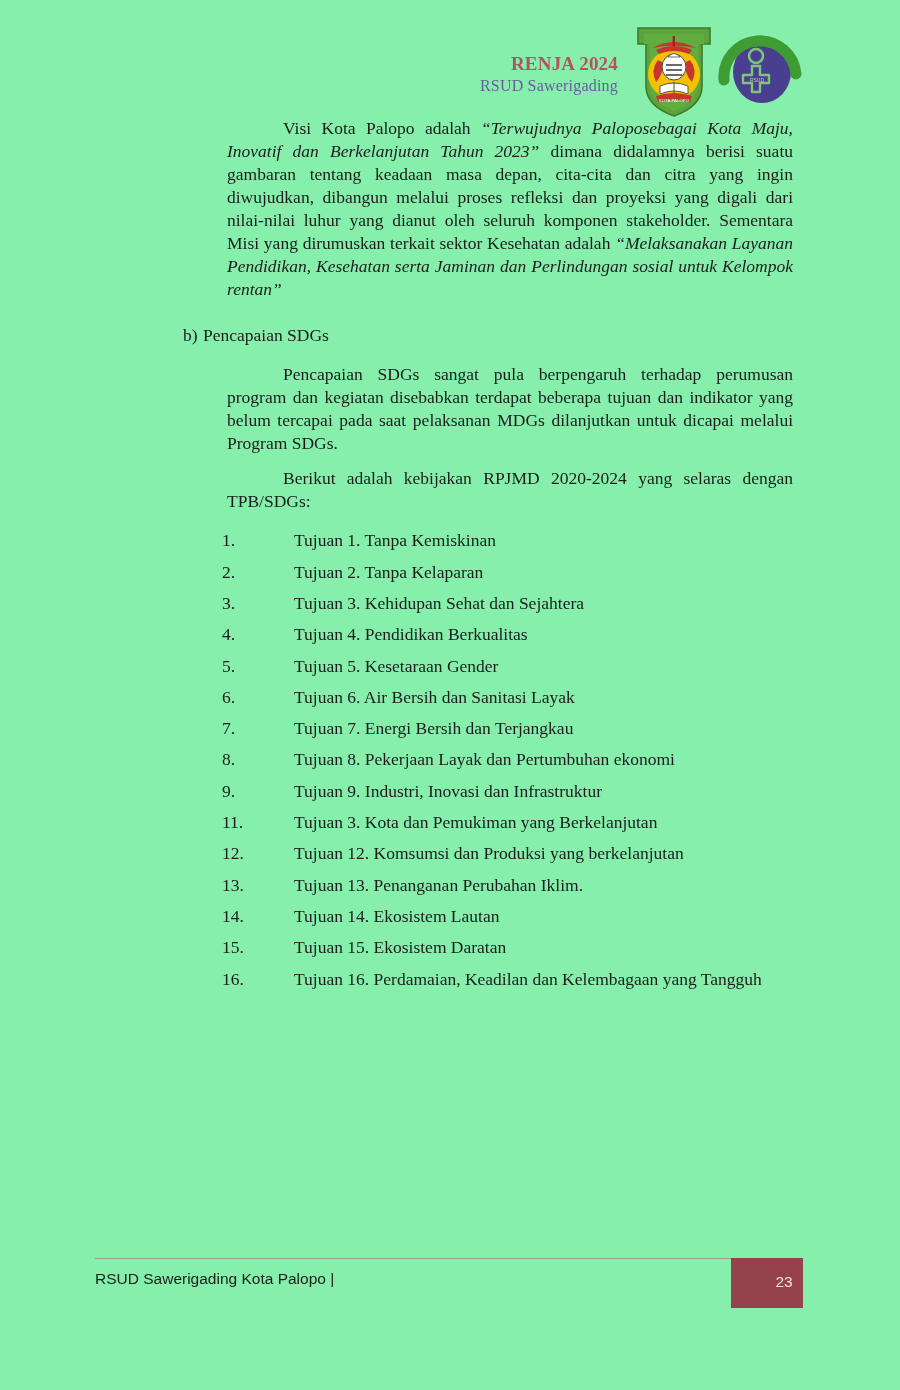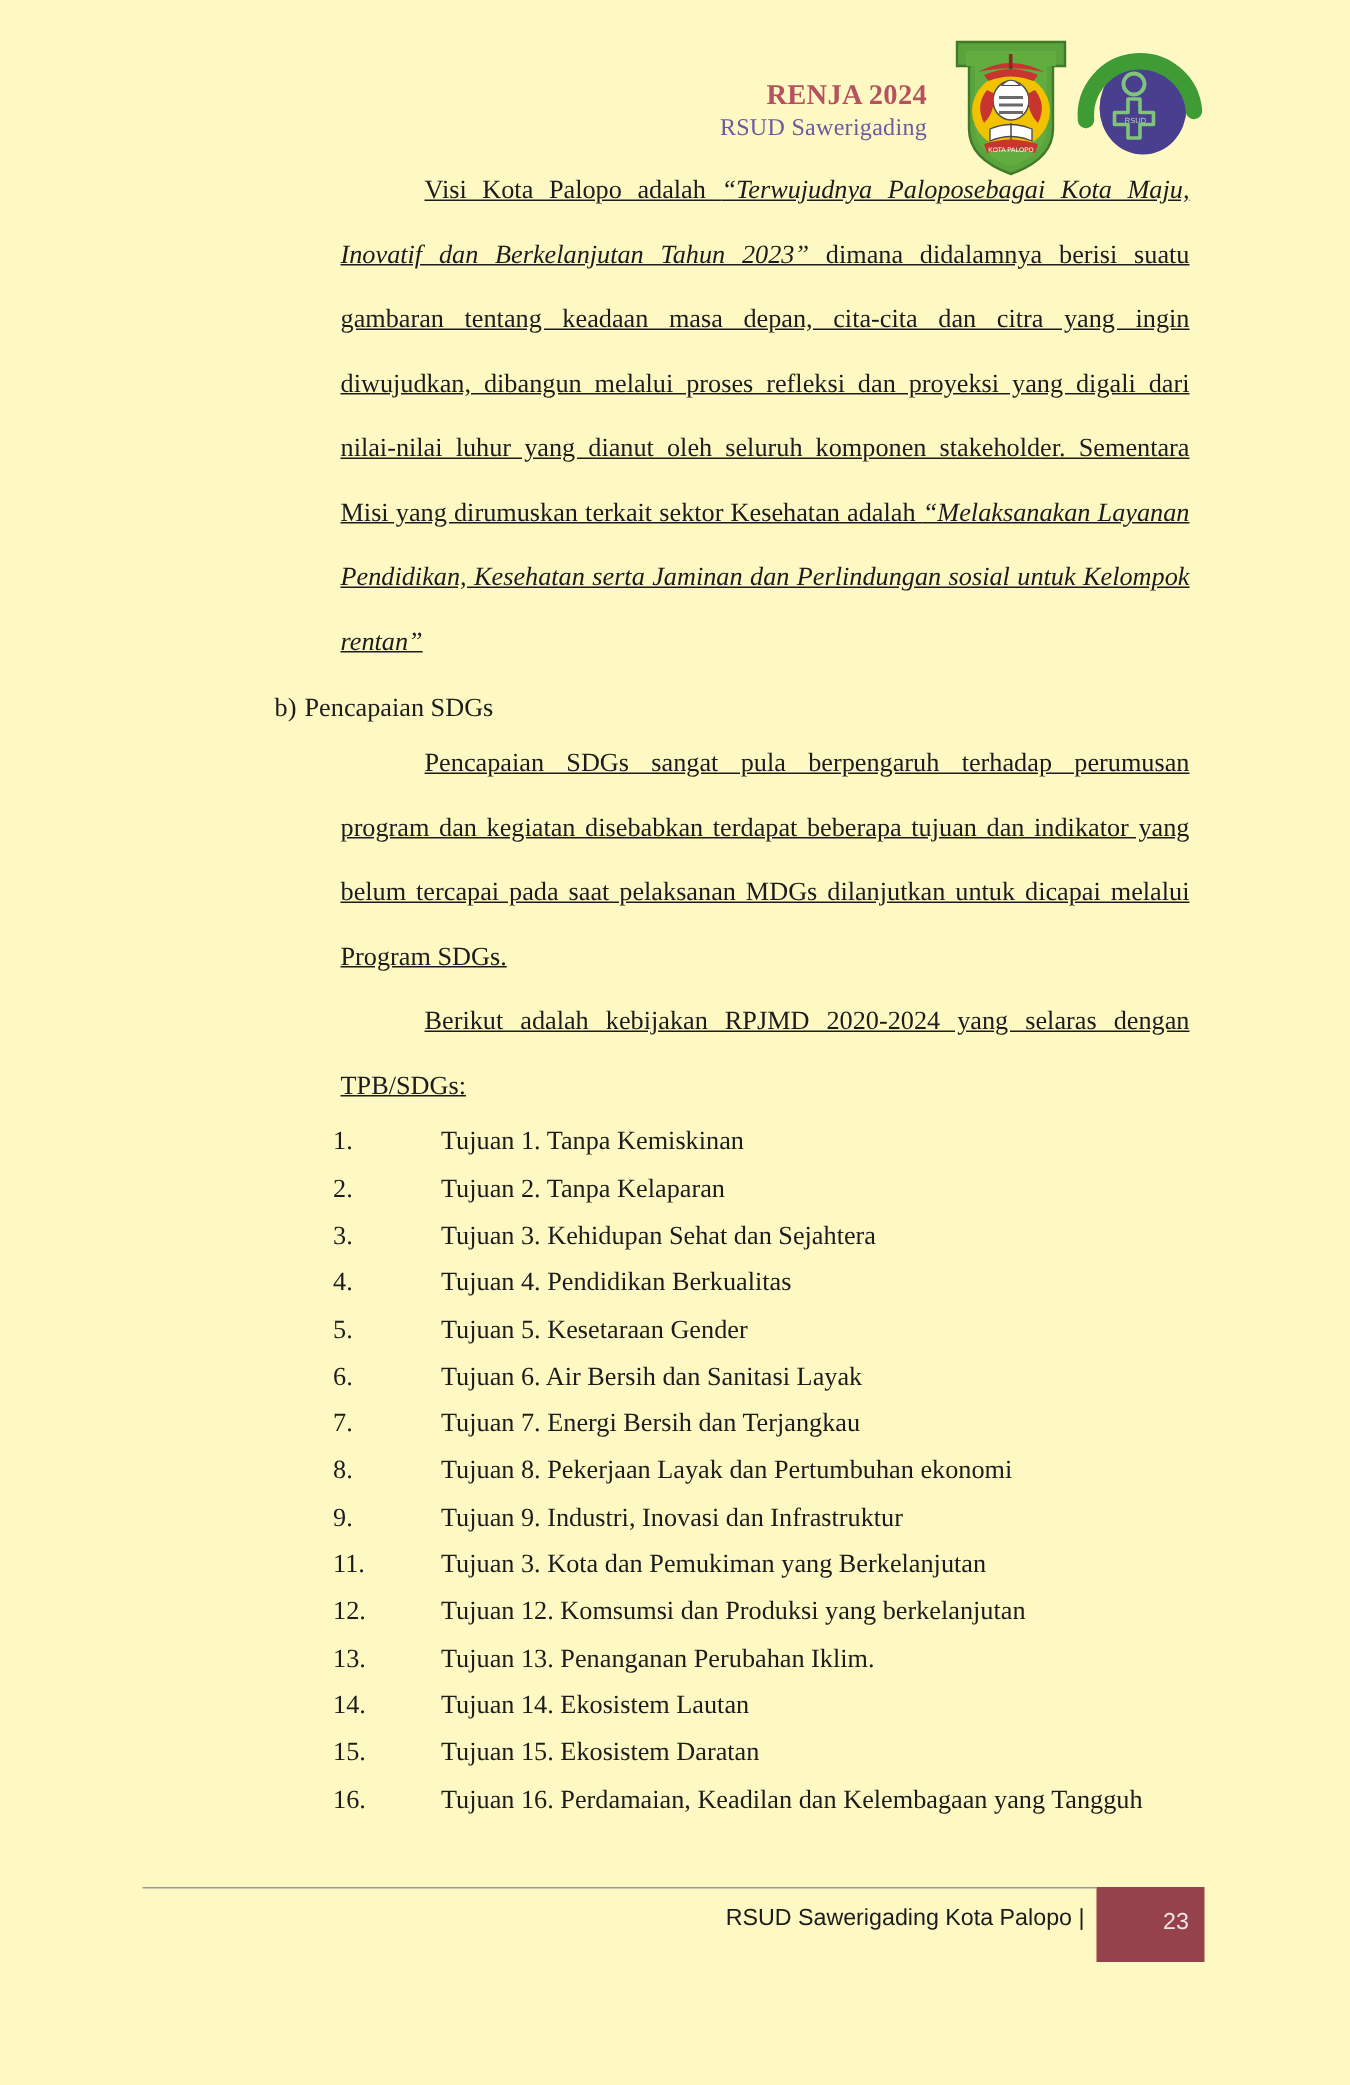--- a/index.html
+++ b/index.html
@@ -4,21 +4,21 @@
 <style>
   html, body {
     margin: 0;
     padding: 0;
     background: #ffffff;
   }
   .page {
     position: relative;
     width: 900px;
     height: 1390px;
-    background: #fef9c3;
+    background: #86efac;
     overflow: hidden;
     font-family: "Liberation Serif", "DejaVu Serif", serif;
     color: #1c1c1c;
   }
 
   
   .header {
     position: absolute;
     left: 0;
     top: 10px;
@@ -61,30 +61,29 @@
   }
 
   
   .content {
     position: absolute;
     left: 0;
     top: 105px;
     width: 900px;
   }
   p.para {
-    margin: 0;
+    margin: 12px;
     padding: 0;
     font-size: 17.5px;
-    line-height: 43px;
+    line-height: 23px;
     text-align: justify;
     text-indent: 56px;
     color: #1c1c1c;
     margin-left: 227px;
     margin-right: 107px;
-    text-decoration: underline;
   }
   .it { font-style: italic; }
 
   .gap-sm { height: 7px; }
 
   
   .lettered {
     position: relative;
     margin-left: 183px;
     margin-right: 107px;
@@ -143,21 +142,21 @@
     top: 0px;
     width: 636px;
     height: 1px;
     background: #9a9a9a;
   }
   .footer-text {
     position: absolute;
     left: 95px;
     top: 12px;
     width: 628px;
-    text-align: right;
+    text-align: left;
     font-family: "Liberation Sans", sans-serif;
     font-size: 15.5px;
     color: #1c1c1c;
     white-space: nowrap;
   }
   .footer-badge {
     position: absolute;
     left: 731px;
     top: 0px;
     width: 72px;

